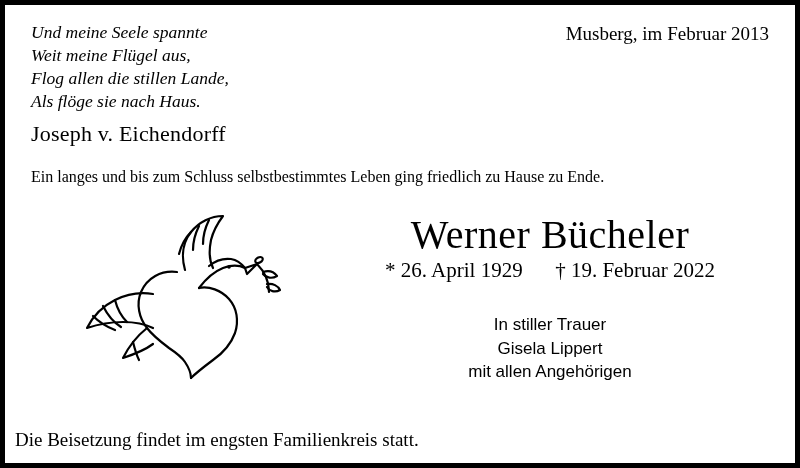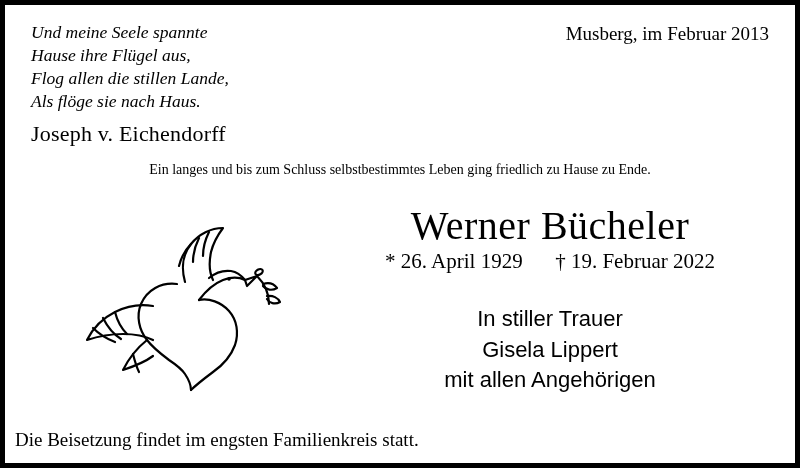--- a/index.html
+++ b/index.html
@@ -55,23 +55,23 @@
     letter-spacing: 0.2px;
   }
   .place-date {
     font-size: 19px;
     padding-top: 2px;
     white-space: nowrap;
   }
 
   
   .intro {
-    text-align: center;
-    font-size: 14px;
-    margin-top: 14px;
+    text-align: left;
+    font-size: 16px;
+    margin-top: 20px;
     white-space: nowrap;
   }
 
   
   .body-row {
     display: flex;
     align-items: flex-end;
     margin-top: 14px;
   }
   .dove-wrap {
@@ -99,21 +99,21 @@
     font-size: 21px;
     white-space: nowrap;
   }
   .dates .sep {
     display: inline-block;
     width: 22px;
   }
   .mourners {
     margin-top: 30px;
     font-family: "Liberation Sans", sans-serif;
-    font-size: 22px;
+    font-size: 17px;
     line-height: 1.38;
     text-align: center;
   }
   .mourners span {
     display: block;
     white-space: nowrap;
   }
 
   
   .footer {
@@ -126,21 +126,21 @@
 </style>
 </head>
 <body>
 
 <div class="notice">
   <div class="inner">
 
     <div class="top-row">
       <div class="poem">
         <span class="poem-line">Und meine Seele spannte</span>
-        <span class="poem-line">Hause ihre Flügel aus,</span>
+        <span class="poem-line">Weit meine Flügel aus,</span>
         <span class="poem-line">Flog allen die stillen Lande,</span>
         <span class="poem-line">Als flöge sie nach Haus.</span>
         <span class="poem-author">Joseph v. Eichendorff</span>
       </div>
       <div class="place-date">Musberg, im Februar 2013</div>
     </div>
 
     <div class="intro">Ein langes und bis zum Schluss selbstbestimmtes Leben ging friedlich zu Hause zu Ende.</div>
 
     <div class="body-row">

